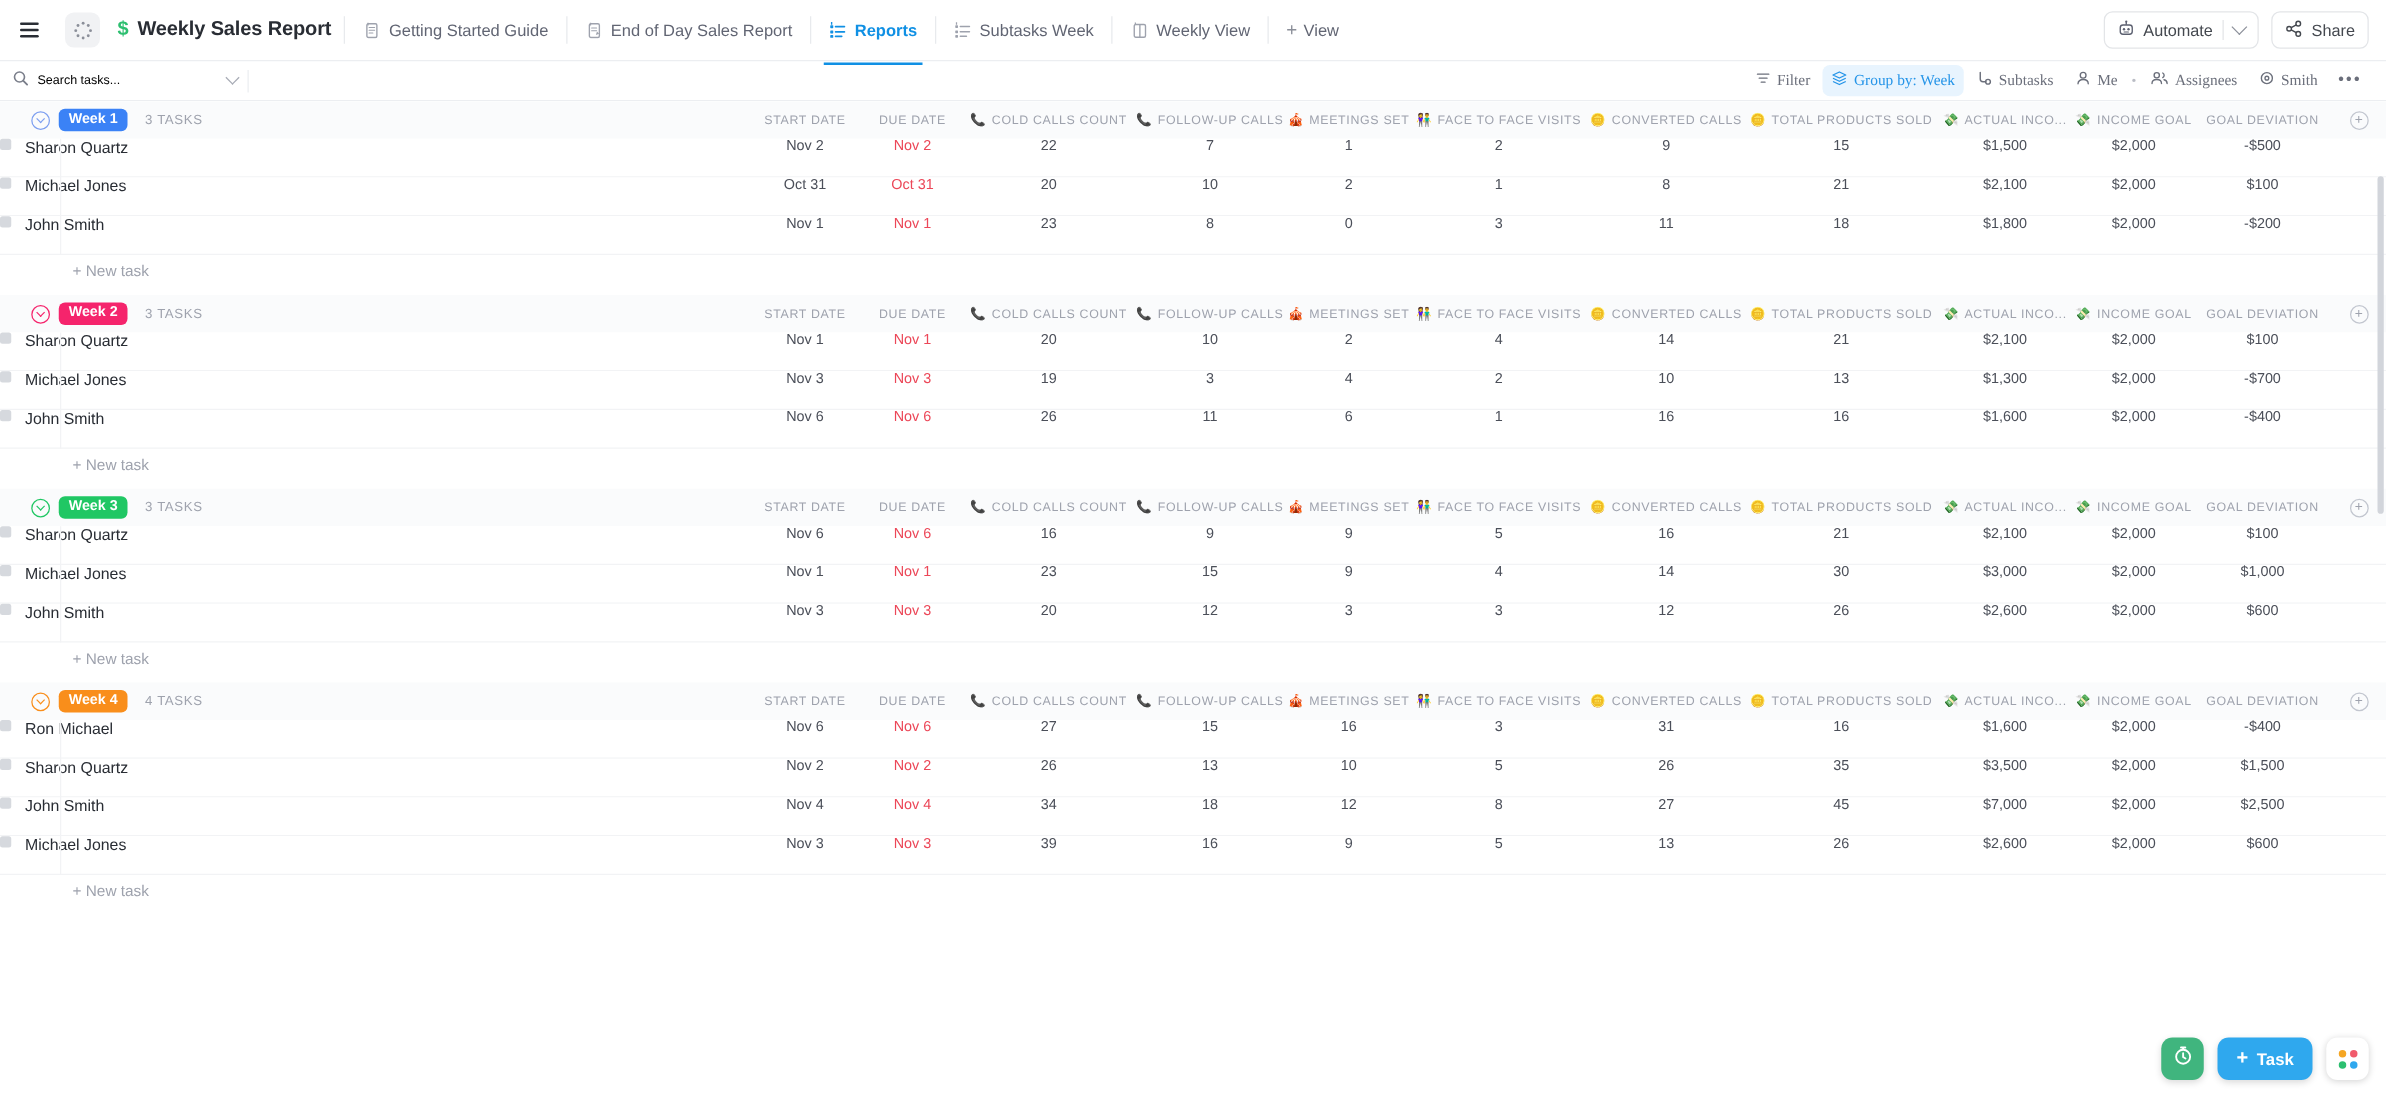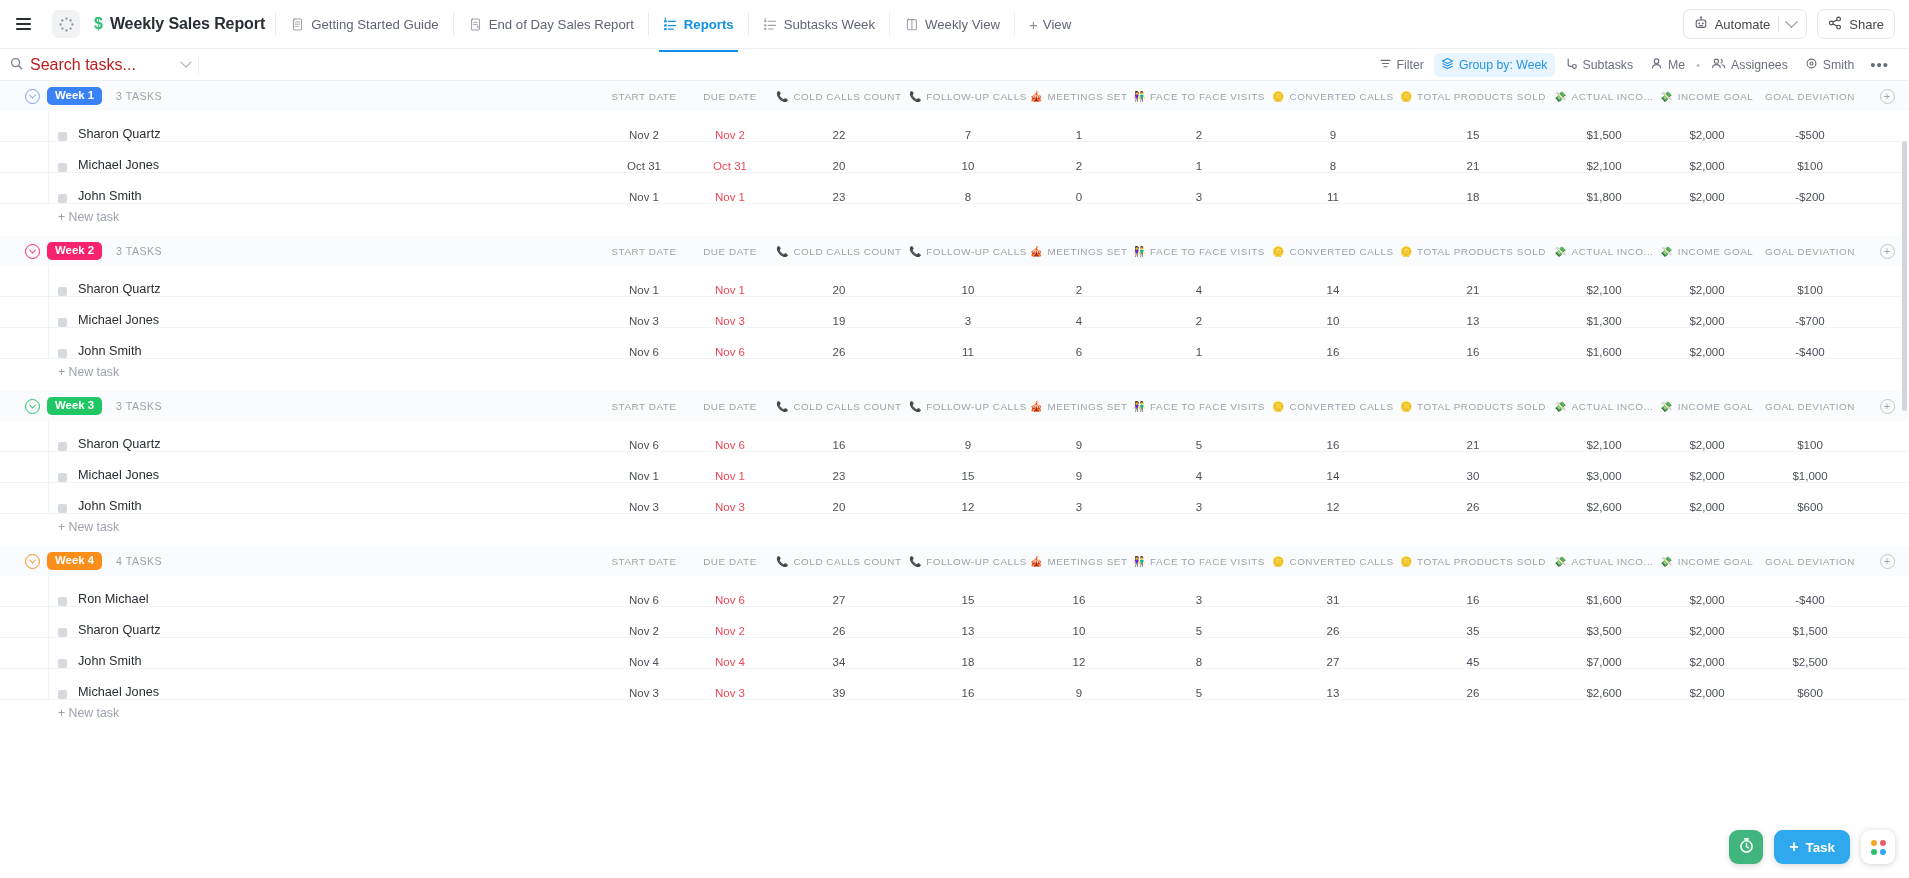--- a/index.html
+++ b/index.html
@@ -62,25 +62,25 @@
   .chev { width:9px; height:9px; border-right:1.6px solid #8b8f99; border-bottom:1.6px solid #8b8f99; transform:rotate(45deg) translate(-2px,-2px); }
 
   
   .toolbar {
     height: 32px; display:flex; align-items:center;
     padding: 0 14px 0 10px;
     border-bottom: 1px solid #eceef1;
     background: #fff;
   }
   .search { display:flex; align-items:center; gap:7px; width:180px; }
-  .search .field { font-size:16px; color:#b91c1c; flex:1; }
+  .search .field { font-size:10px; color:#000000; flex:1; }
   .search .cv { width:8px;height:8px;border-right:1.5px solid #a7abb5;border-bottom:1.5px solid #a7abb5;transform:rotate(45deg) translate(-2px,-2px); }
   .search-sep { width:1px; height:18px; background:#eceef1; margin-left:8px; }
 
-  .tools { margin-left:auto; display:flex; align-items:center; gap:3px; }
+  .tools { margin-left:auto; display:flex; align-items:center; gap:3px;font-family:Liberation Serif, serif; }
   .tool {
     display:flex; align-items:center; gap:5px;
     font-size:12.3px; color:#6b6f7b;
     padding:4px 7px; border-radius:6px; cursor:pointer; white-space:nowrap;
   }
   .tool.hl { background:#e8f4fe; color:#2494e8; }
   .dotsep { color:#b9bcc4; font-size:11px; padding:0 1px;}
   .ellipsis { font-size:15px; color:#6b6f7b; padding:2px 6px; cursor:pointer; letter-spacing:1px; line-height:1;}
 
   
@@ -117,23 +117,22 @@
     display:flex; align-items:center; gap:4px; justify-content:center;
     white-space:nowrap;
   }
   .plusbtn {
     width:15px;height:15px;border-radius:50%;border:1.2px solid #c2c6cf;
     display:flex;align-items:center;justify-content:center; color:#9ea2ad;
     font-size:11px; line-height:1; flex:none; cursor:pointer;
   }
 
   .row {
-    height: 31px; display:flex; align-items:flex-end;
+    height: 31px; display:flex; align-items:flex-start;
     background:#fff; border-bottom:1px solid #f2f3f5;
-    padding-left: 58px;
   }
   .rowmark { width:9px;height:9px;background:#d6d9de;border-radius:2px;flex:none;margin-right:11px; cursor:pointer;}
   .rname { font-size:12.7px; color:#292d34; white-space:nowrap; }
 
   .cells { display:flex; align-items:center; margin-left:auto; }
   .cell { font-size:11.5px; color:#4b4f59; text-align:center; white-space:nowrap; }
   .cell.due { color:#ec4758; }
 
   .newtask {
     height: 26px; display:flex; align-items:center;

